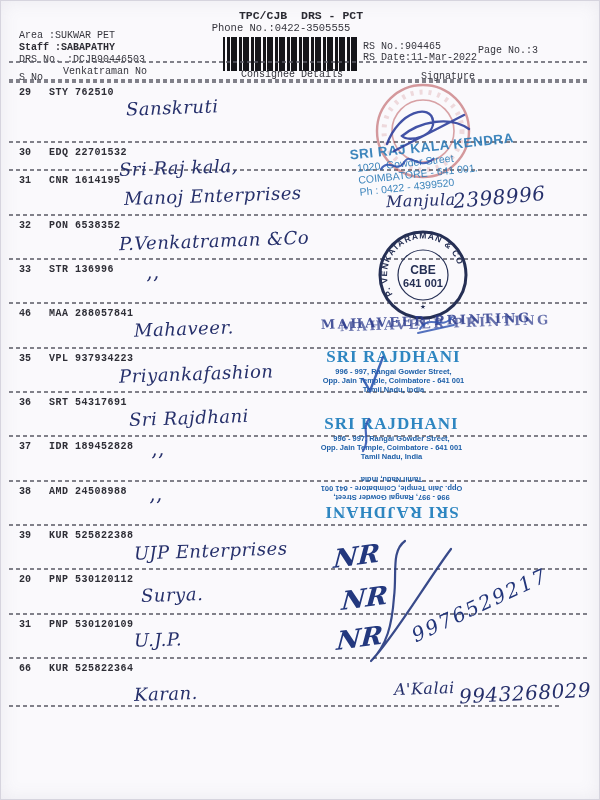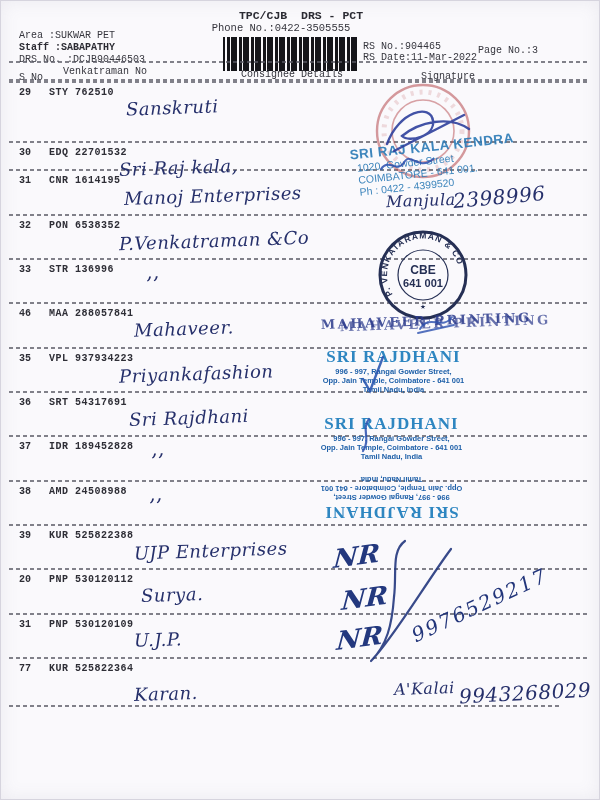--- a/index.html
+++ b/index.html
@@ -152,21 +152,21 @@
 
   <div class="row" style="top:612px">
     <div class="dash" style="top:0"></div>
     <span class="sno">31</span>
     <span class="cno">PNP 530120109</span>
     <span class="hw" style="left:133px">U.J.P.</span>
   </div>
 
   <div class="row" style="top:656px">
     <div class="dash" style="top:0"></div>
-    <span class="sno">77</span>
+    <span class="sno">66</span>
     <span class="cno">KUR 525822364</span>
     <span class="hw" style="left:133px;top:26px">Karan.</span>
     <span class="hw small" style="left:393px;top:22px">A'Kalai</span>
     <span class="hw big" style="left:458px;top:24px;transform:rotate(-3deg)">9943268029</span>
   </div>
 
   <div class="dash" style="top:704px;right:40px;"></div>
 
   <svg width="100" height="100" style="left:372px;top:80px;z-index:6;">
     <circle cx="50" cy="50" r="46" fill="none" stroke="#b5494d" stroke-width="2.4" opacity=".55"></circle>

